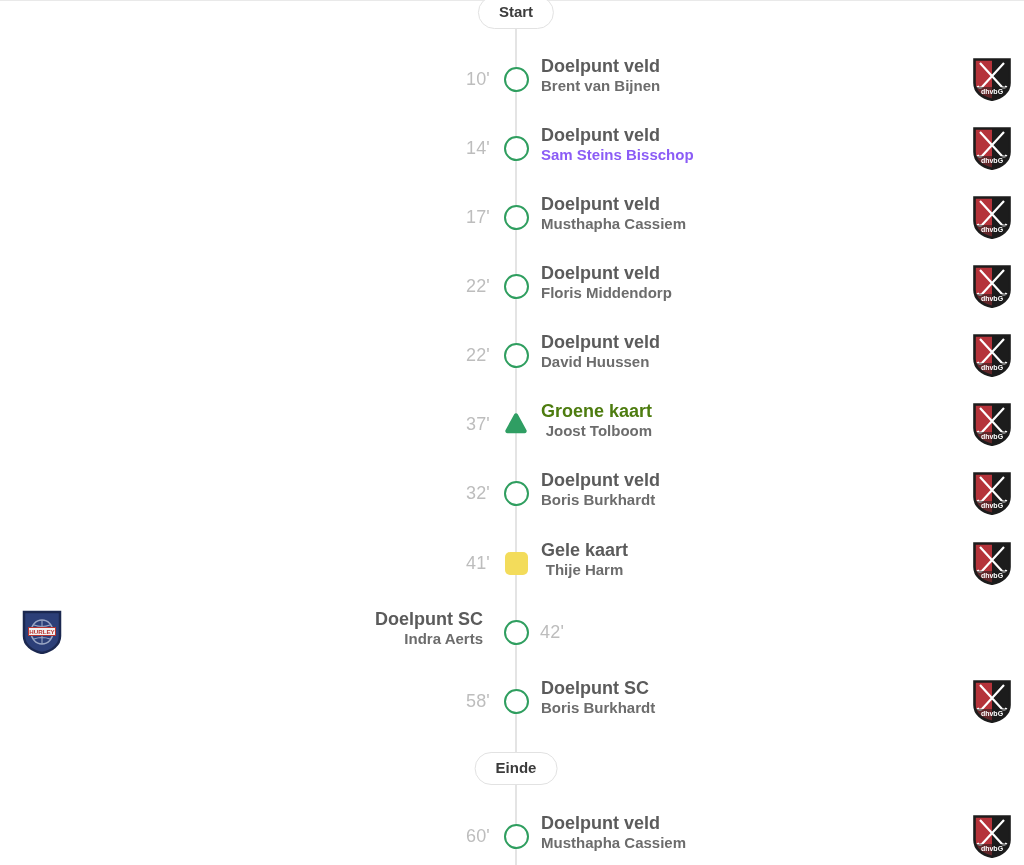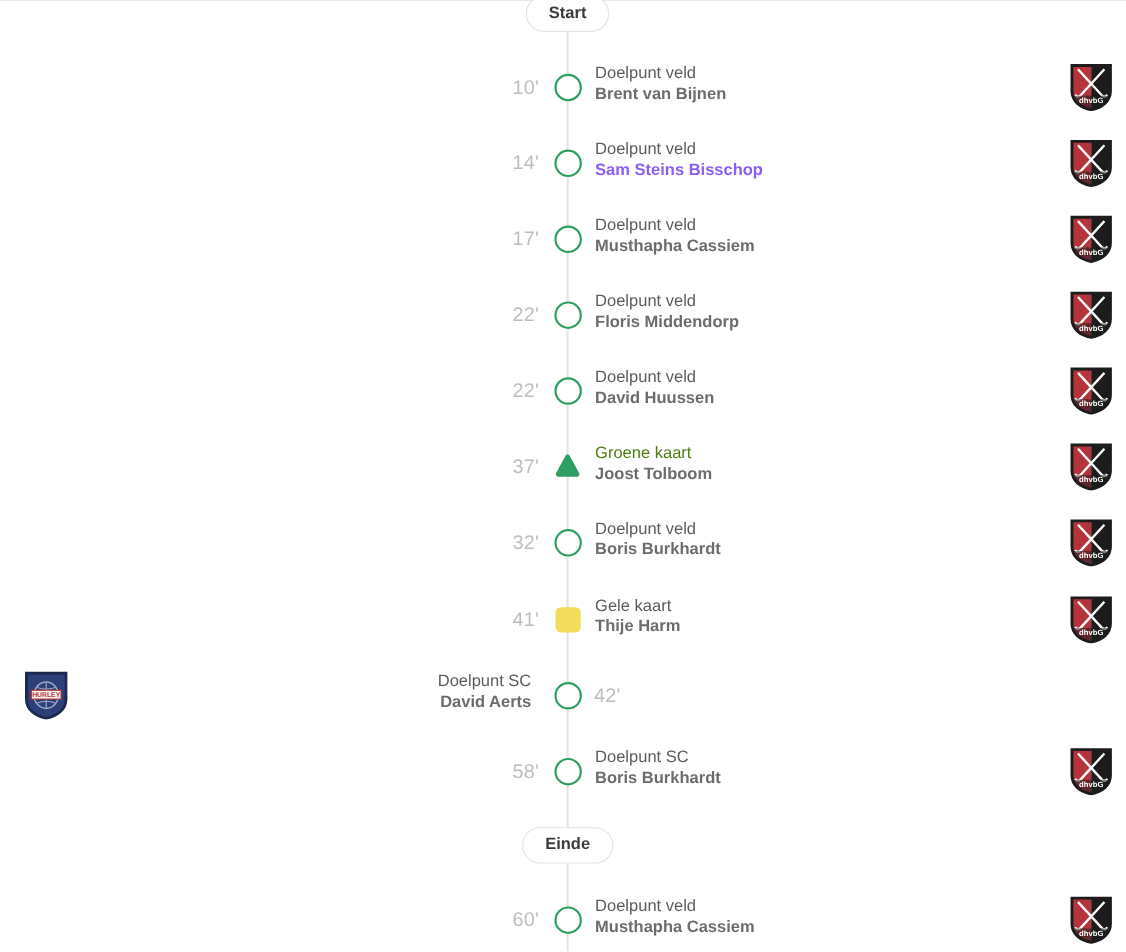--- a/index.html
+++ b/index.html
@@ -116,23 +116,23 @@
   .event.on-right {
     left: 541px;
     text-align: left;
   }
   .event.on-left {
     right: 541px;
     text-align: right;
   }
   .event .etype {
     display: block;
-    font-size: 15px;
+    font-size: 18px;
     color: #5b5b5b;
-    font-weight: 400;
+    font-weight: 700;
   }
   .event .ename {
     display: block;
     font-size: 15px;
     color: #6c6c6c;
     font-weight: bold;
   }
 
   
   .crest {
@@ -353,21 +353,21 @@
           <text x="20" y="36.5" font-family="Liberation Sans, sans-serif" font-size="7" font-weight="bold" fill="#ffffff" text-anchor="middle">dhvbG</text>
           <path d="M2.5 2.5 H37.5 V26 C37.5 35 30 40.8 20 42.8 C10 40.8 2.5 35 2.5 26 Z" fill="none" stroke="#1c1c1c" stroke-width="2.6"></path>
         </svg>
       </div>
     </div>
     <div class="row" style="top: 563px;">
       <div class="marker yellowcard" style="background: rgb(243, 220, 91);"></div>
       <div class="minute right-side">41'</div>
       <div class="event on-right">
         <span class="etype" style="color: rgb(91, 91, 91);">Gele kaart</span>
-        <span class="ename" style="color: rgb(108, 108, 108);">Thije Harm</span>
+        <span class="ename" style="color: rgb(108, 108, 108); text-align: center;">Thije Harm</span>
       </div>
       <div class="crest at-right">
         <svg width="40" height="44" viewBox="0 0 40 44">
           <defs>
             <clipPath id="shieldclip">
               <path d="M2.5 2.5 H37.5 V26 C37.5 35 30 40.8 20 42.8 C10 40.8 2.5 35 2.5 26 Z"></path>
             </clipPath>
           </defs>
           <g clip-path="url(#shieldclip)">
             <rect x="0" y="0" width="20" height="44" fill="#b5333a"></rect>
@@ -379,21 +379,21 @@
           <text x="20" y="36.5" font-family="Liberation Sans, sans-serif" font-size="7" font-weight="bold" fill="#ffffff" text-anchor="middle">dhvbG</text>
           <path d="M2.5 2.5 H37.5 V26 C37.5 35 30 40.8 20 42.8 C10 40.8 2.5 35 2.5 26 Z" fill="none" stroke="#1c1c1c" stroke-width="2.6"></path>
         </svg>
       </div>
     </div>
     <div class="row" style="top: 632px;">
       <div class="marker goal" style="border-color: rgb(47, 158, 95);"></div>
       <div class="minute left-side">42'</div>
       <div class="event on-left">
         <span class="etype" style="color: rgb(91, 91, 91);">Doelpunt SC</span>
-        <span class="ename" style="color: rgb(108, 108, 108);">David Aerts</span>
+        <span class="ename" style="color: rgb(108, 108, 108);">Indra Aerts</span>
       </div>
       <div class="crest at-left">
         <svg width="40" height="44" viewBox="0 0 40 44">
           <path d="M2 2 H38 V26 C38 35 30 41 20 43 C10 41 2 35 2 26 Z" fill="#2c3f78" stroke="#1b2850" stroke-width="2.5"></path>
           <ellipse cx="20" cy="22" rx="11" ry="12" fill="none" stroke="#9aa6c4" stroke-width="1.4"></ellipse>
           <path d="M20 10 V34 M9.5 22 H30.5 M12 15 Q20 18 28 15 M12 29 Q20 26 28 29" stroke="#9aa6c4" stroke-width="1.1" fill="none"></path>
           <rect x="6.5" y="17.5" width="27" height="8" fill="#f2f2f2" stroke="#b8342f" stroke-width="1"></rect>
           <text x="20" y="23.7" font-family="Liberation Sans, sans-serif" font-size="6.2" font-weight="bold" fill="#b8342f" text-anchor="middle">HURLEY</text>
         </svg>
       </div>

